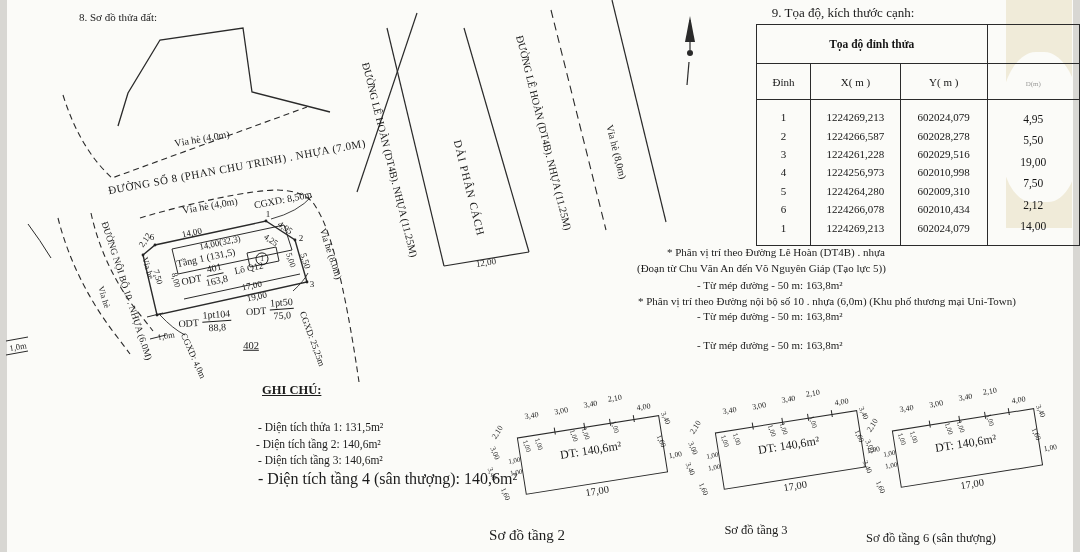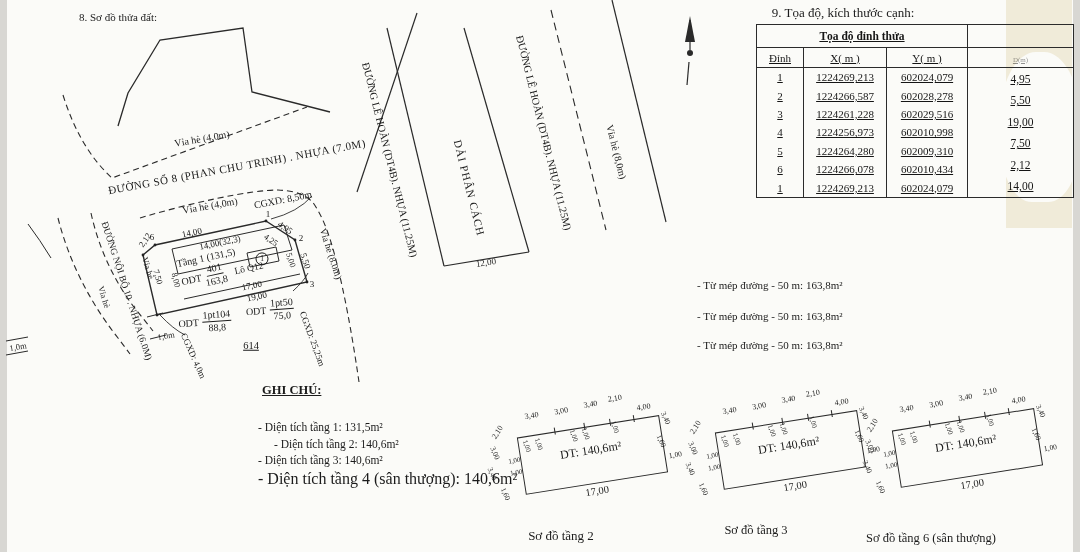--- a/index.html
+++ b/index.html
@@ -5,21 +5,21 @@
   html,body{margin:0;padding:0;background:#ffffff;}
   #stage{position:relative;width:1080px;height:552px;background:#fbfbf8;overflow:hidden;
          font-family:"Liberation Serif",serif;color:#1c1c1c;}
   .edge-strip{position:absolute;top:0;width:7px;height:552px;background:#d8d7d3;}
   .lbl{position:absolute;white-space:nowrap;font-family:"Liberation Serif",serif;color:#1b1b1b;
        transform:translate(-50%,-50%);line-height:1;}
   .und{text-decoration:underline;}
   svg{position:absolute;left:0;top:0;pointer-events:none;}
   
   #coord-table{position:absolute;left:756px;top:24px;border-collapse:collapse;font-size:11px;color:#151515;}
-  #coord-table td{border:1px solid #2b2b2b;padding:0;text-decoration:underline;}
+  #coord-table td{border:1px solid #2b2b2b;padding:8px;}
   .gh{height:22px;text-align:center;font-weight:bold;font-size:11.5px;}
   .ch{height:19px;text-align:center;}
   .dcol{vertical-align:top;}
   .dcol div{height:18.4px;display:flex;align-items:center;justify-content:center;}
   .ecol{vertical-align:top;}
   .ecol-inner{display:flex;flex-direction:column;justify-content:space-around;height:129px;font-size:11.5px;}
   .ecol-inner div{text-align:center;}
   .c-v{width:46px;margin-left:24px;} .c-x{width:82px;} .c-y{width:80px;} .c-d{width:105px;}
   .faint{opacity:.45;font-size:7px;filter:blur(.3px);}
   
@@ -130,21 +130,21 @@
         <span class="fb">75,0</span>
       </span>
   </div>
   <div class="lbl flabel" style="left:205px;top:322px;font-size:10px;transform:translate(-50%,-50%) rotate(-4deg)">
     <span>ODT</span>
     <span class="frac">
         <span class="ft">1pt104</span>
         <span class="fb">88,8</span>
       </span>
   </div>
-  <div class="lbl und" style="left:251px;top:346px;font-size:10.5px">614</div>
+  <div class="lbl und" style="left:251px;top:346px;font-size:10.5px">402</div>
   <div class="lbl" style="left:166px;top:336px;font-size:8.5px;transform:translate(-50%,-50%) rotate(-10deg)">1,0m</div>
   <div class="lbl" style="left:18px;top:347px;font-size:8.5px;transform:translate(-50%,-50%) rotate(-10deg)">1,0m</div>
   <div class="lbl" style="left:193px;top:356px;font-size:9px;transform:translate(-50%,-50%) rotate(66deg)">CGXD: 4,0m</div>
   <div class="lbl" style="left:312px;top:339px;font-size:9px;transform:translate(-50%,-50%) rotate(70deg)">CGXD: 25,25m</div>
 
   <div class="lbl" style="left:126px;top:291px;font-size:9.5px;transform:translate(-50%,-50%) rotate(72deg)">ĐƯỜNG NỘI BỘ 10 . NHỰA (6.0M)</div>
   <div class="lbl" style="left:104px;top:297px;font-size:8.5px;transform:translate(-50%,-50%) rotate(72deg)">Vỉa hè</div>
   <div class="lbl" style="left:330px;top:254px;font-size:9.5px;transform:translate(-50%,-50%) rotate(72deg)">Vỉa hè (8.0m)</div>
 
   <div class="lbl" style="left:389px;top:160px;font-size:10.5px;transform:translate(-50%,-50%) rotate(76deg)">ĐƯỜNG LÊ HOÀN (DT4B). NHỰA (11.25M)</div>
@@ -200,27 +200,30 @@
               <div>19,00</div>
               <div>7,50</div>
               <div>2,12</div>
               <div>14,00</div>
         </div>
       </td>
     </tr>
   </tbody>
     </table>
 
+  <div class="note-line" style="left:667px;top:246px">* Phân vị trí theo Đường Lê Hoàn (DT4B) . nhựa</div>
+  <div class="note-line" style="left:637px;top:262px">(Đoạn từ Chu Văn An đến Võ Nguyên Giáp (Tạo lực 5))</div>
   <div class="note-line" style="left:697px;top:279px">- Từ mép đường - 50 m: 163,8m²</div>
+  <div class="note-line" style="left:638px;top:295px">* Phân vị trí theo Đường nội bộ số 10 . nhựa (6,0m) (Khu phố thương mại Uni-Town)</div>
   <div class="note-line" style="left:697px;top:310px">- Từ mép đường - 50 m: 163,8m²</div>
   <div class="note-line" style="left:697px;top:339px">- Từ mép đường - 50 m: 163,8m²</div>
 
   <div class="note-line und" style="left:262px;top:383px;font-size:12.5px;font-weight:bold">GHI CHÚ:</div>
-  <div class="note-line" style="left:258px;top:421px;font-size:11.5px">- Diện tích tầng 1: 131,5m²</div>
-  <div class="note-line" style="left:274px;top:438px;font-size:11.5px">- Diện tích tầng 2: 140,6m²</div>
+  <div class="note-line" style="left:258px;top:421px;font-size:11.5px">- Diện tích thửa 1: 131,5m²</div>
+  <div class="note-line" style="left:256px;top:438px;font-size:11.5px">- Diện tích tầng 2: 140,6m²</div>
   <div class="note-line" style="left:258px;top:454px;font-size:11.5px">- Diện tích tầng 3: 140,6m²</div>
   <div class="note-line" style="left:258px;top:470px;font-size:16px">- Diện tích tầng 4 (sân thượng): 140,6m²</div>
 
   <div class="plan" style="left:492px;top:392px">
     <div class="plan-inner">
       <div class="prect"></div>
       <div class="tick" style="left:66px"></div>
         <div class="tick" style="left:96px"></div>
         <div class="tick" style="left:122px"></div>
         <div class="tick" style="left:146px"></div>
@@ -240,21 +243,21 @@
       <div class="pl" style="left:22px;top:57px;font-size:7px">1,00</div>
       <div class="pl" style="left:22px;top:69px;font-size:7px">1,00</div>
       <div class="pl" style="left:4px;top:46px;font-size:7.5px;transform:translate(-50%,-50%) rotate(75deg)">3,00</div>
       <div class="pl" style="left:-2px;top:66px;font-size:7.5px;transform:translate(-50%,-50%) rotate(75deg)">3,40</div>
       <div class="pl" style="left:8px;top:88px;font-size:7.5px;transform:translate(-50%,-50%) rotate(75deg)">1,60</div>
       <div class="pl" style="left:178px;top:38px;font-size:7.5px;transform:translate(-50%,-50%) rotate(75deg)">3,40</div>
       <div class="pl" style="left:170px;top:60px;font-size:7.5px;transform:translate(-50%,-50%) rotate(75deg)">1,60</div>
       <div class="pl" style="left:182px;top:76px;font-size:7.5px">1,00</div>
     </div>
   </div>
-  <div class="lbl" style="left:561px;top:535px;font-size:13px">Sơ đồ tầng 2</div>
+  <div class="lbl" style="left:527px;top:535px;font-size:15px">Sơ đồ tầng 2</div>
 
   <div class="plan" style="left:690px;top:387px">
     <div class="plan-inner">
       <div class="prect"></div>
       <div class="tick" style="left:66px"></div>
         <div class="tick" style="left:96px"></div>
         <div class="tick" style="left:122px"></div>
         <div class="tick" style="left:146px"></div>
       <div class="pl" style="left:99px;top:58px;font-size:12px">DT: 140,6m²</div>
       <div class="pl" style="left:99px;top:100px;font-size:10.5px">17,00</div>

